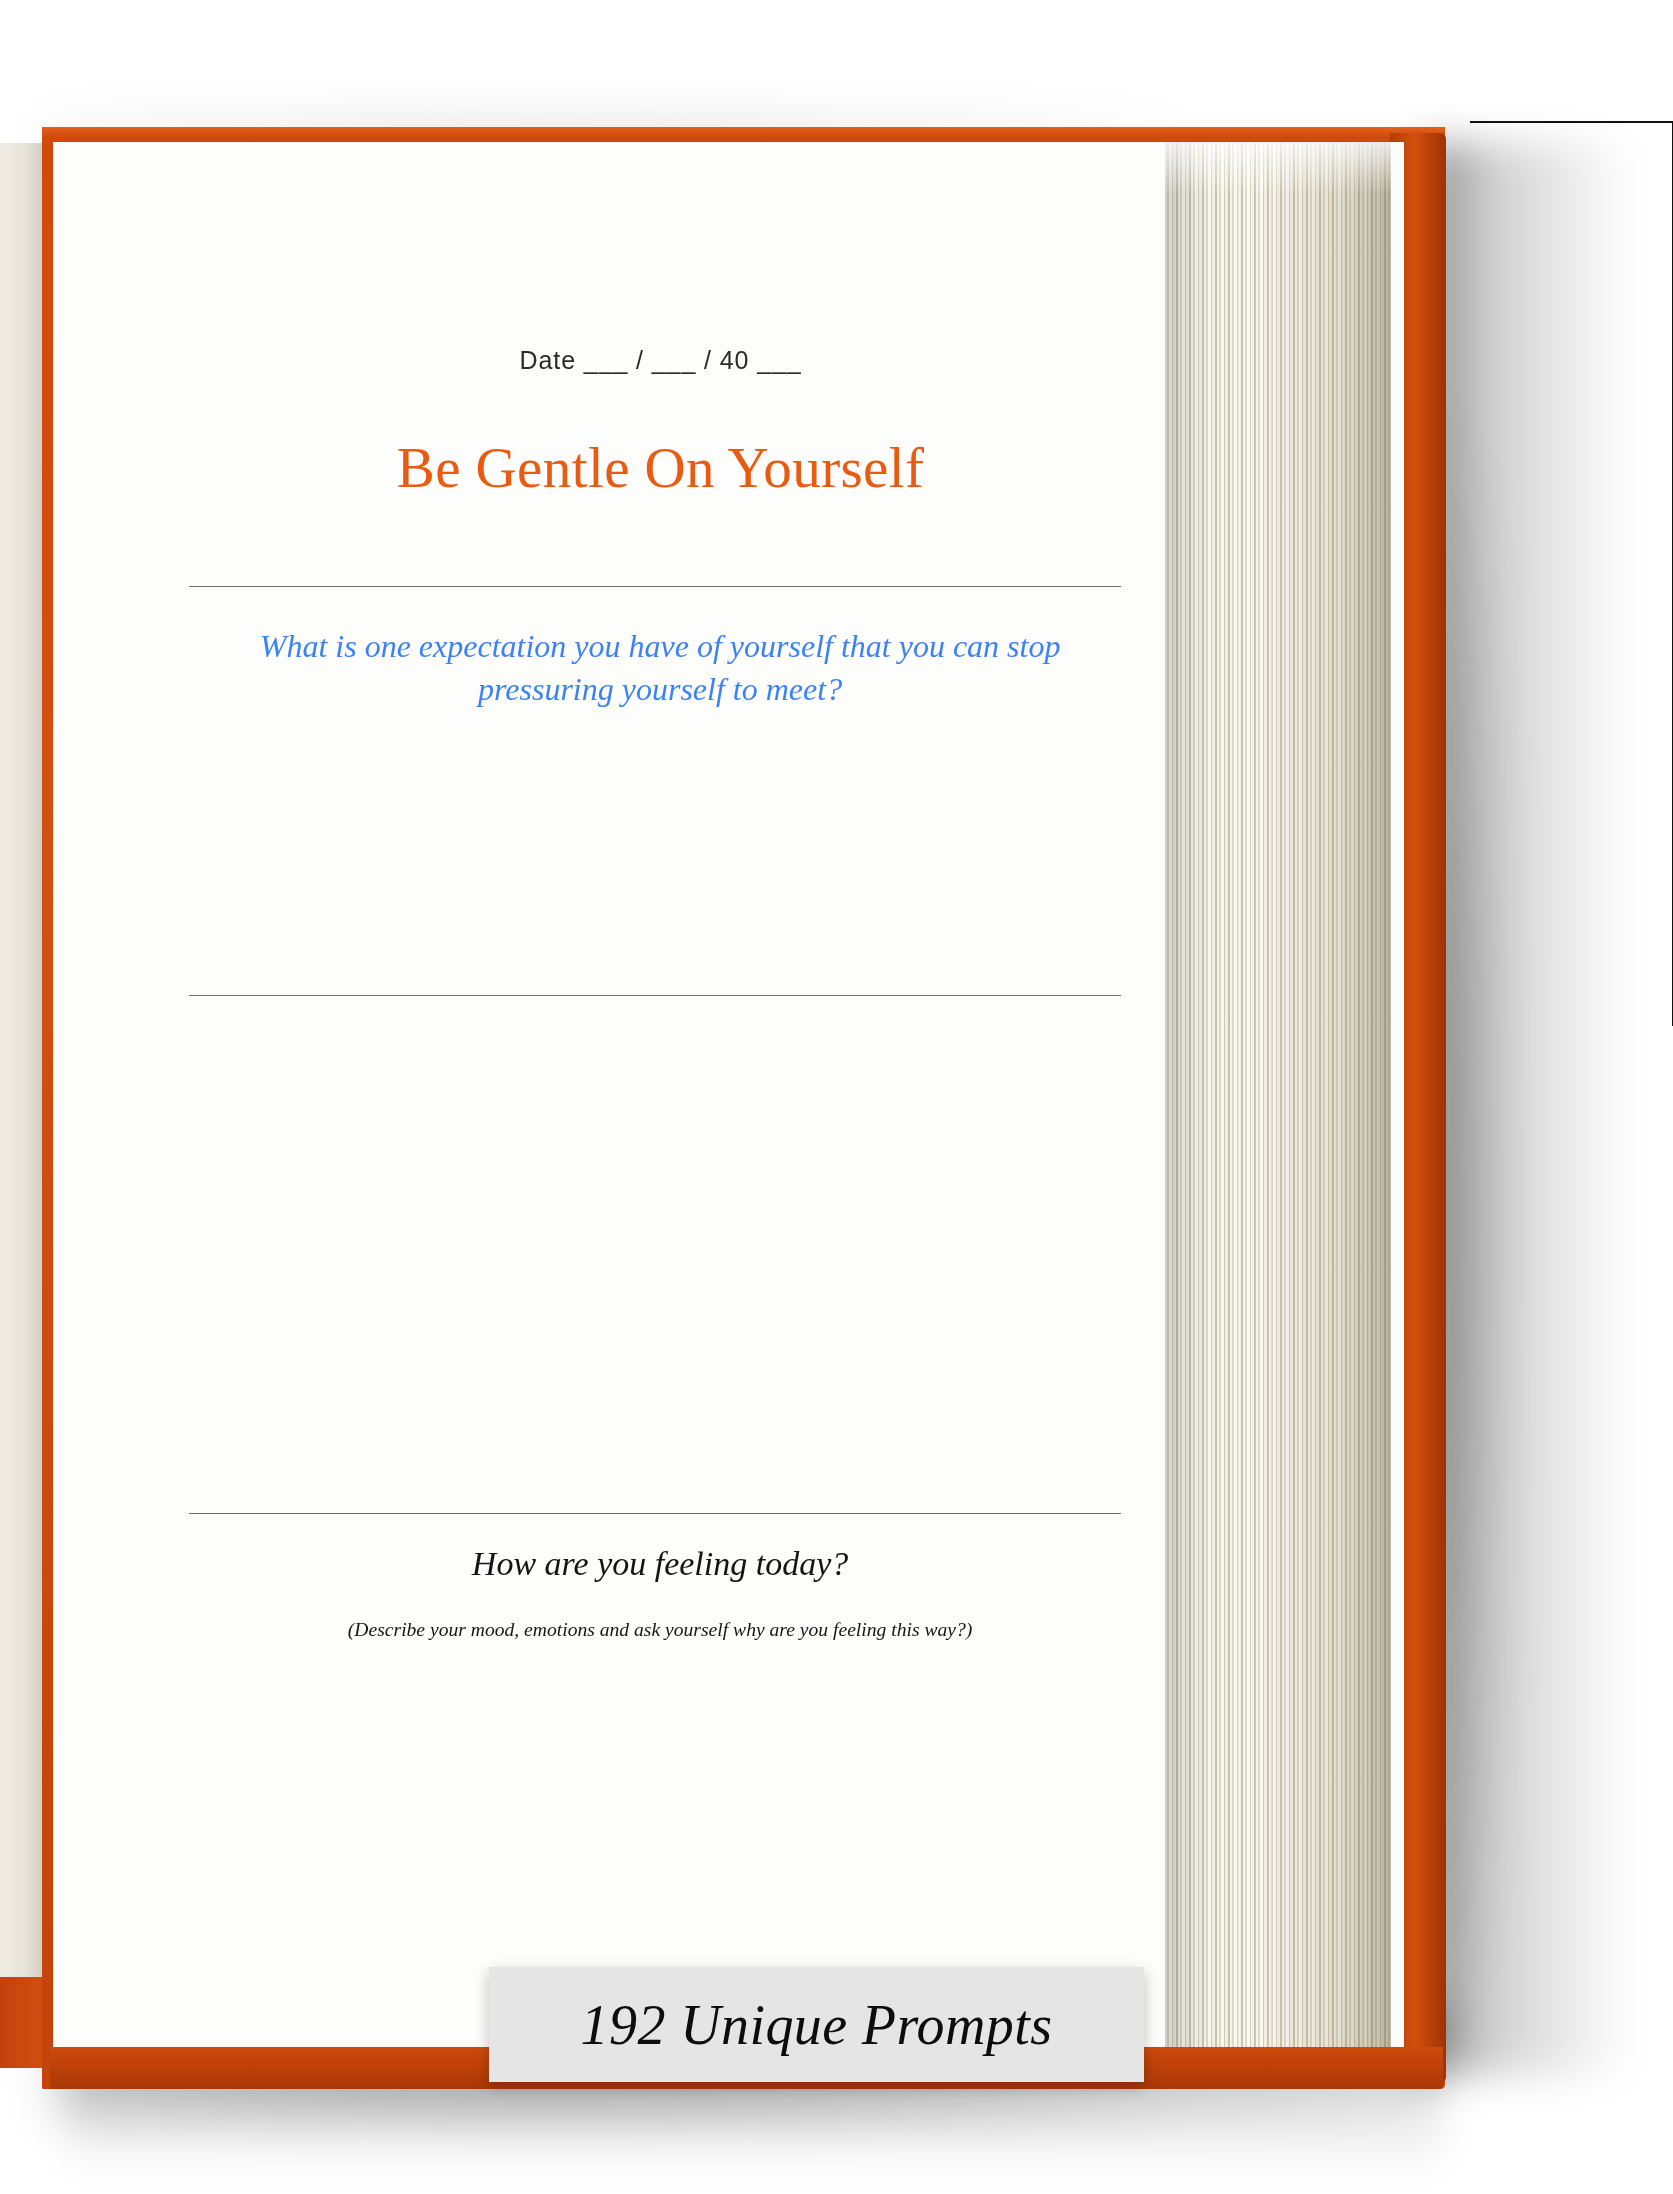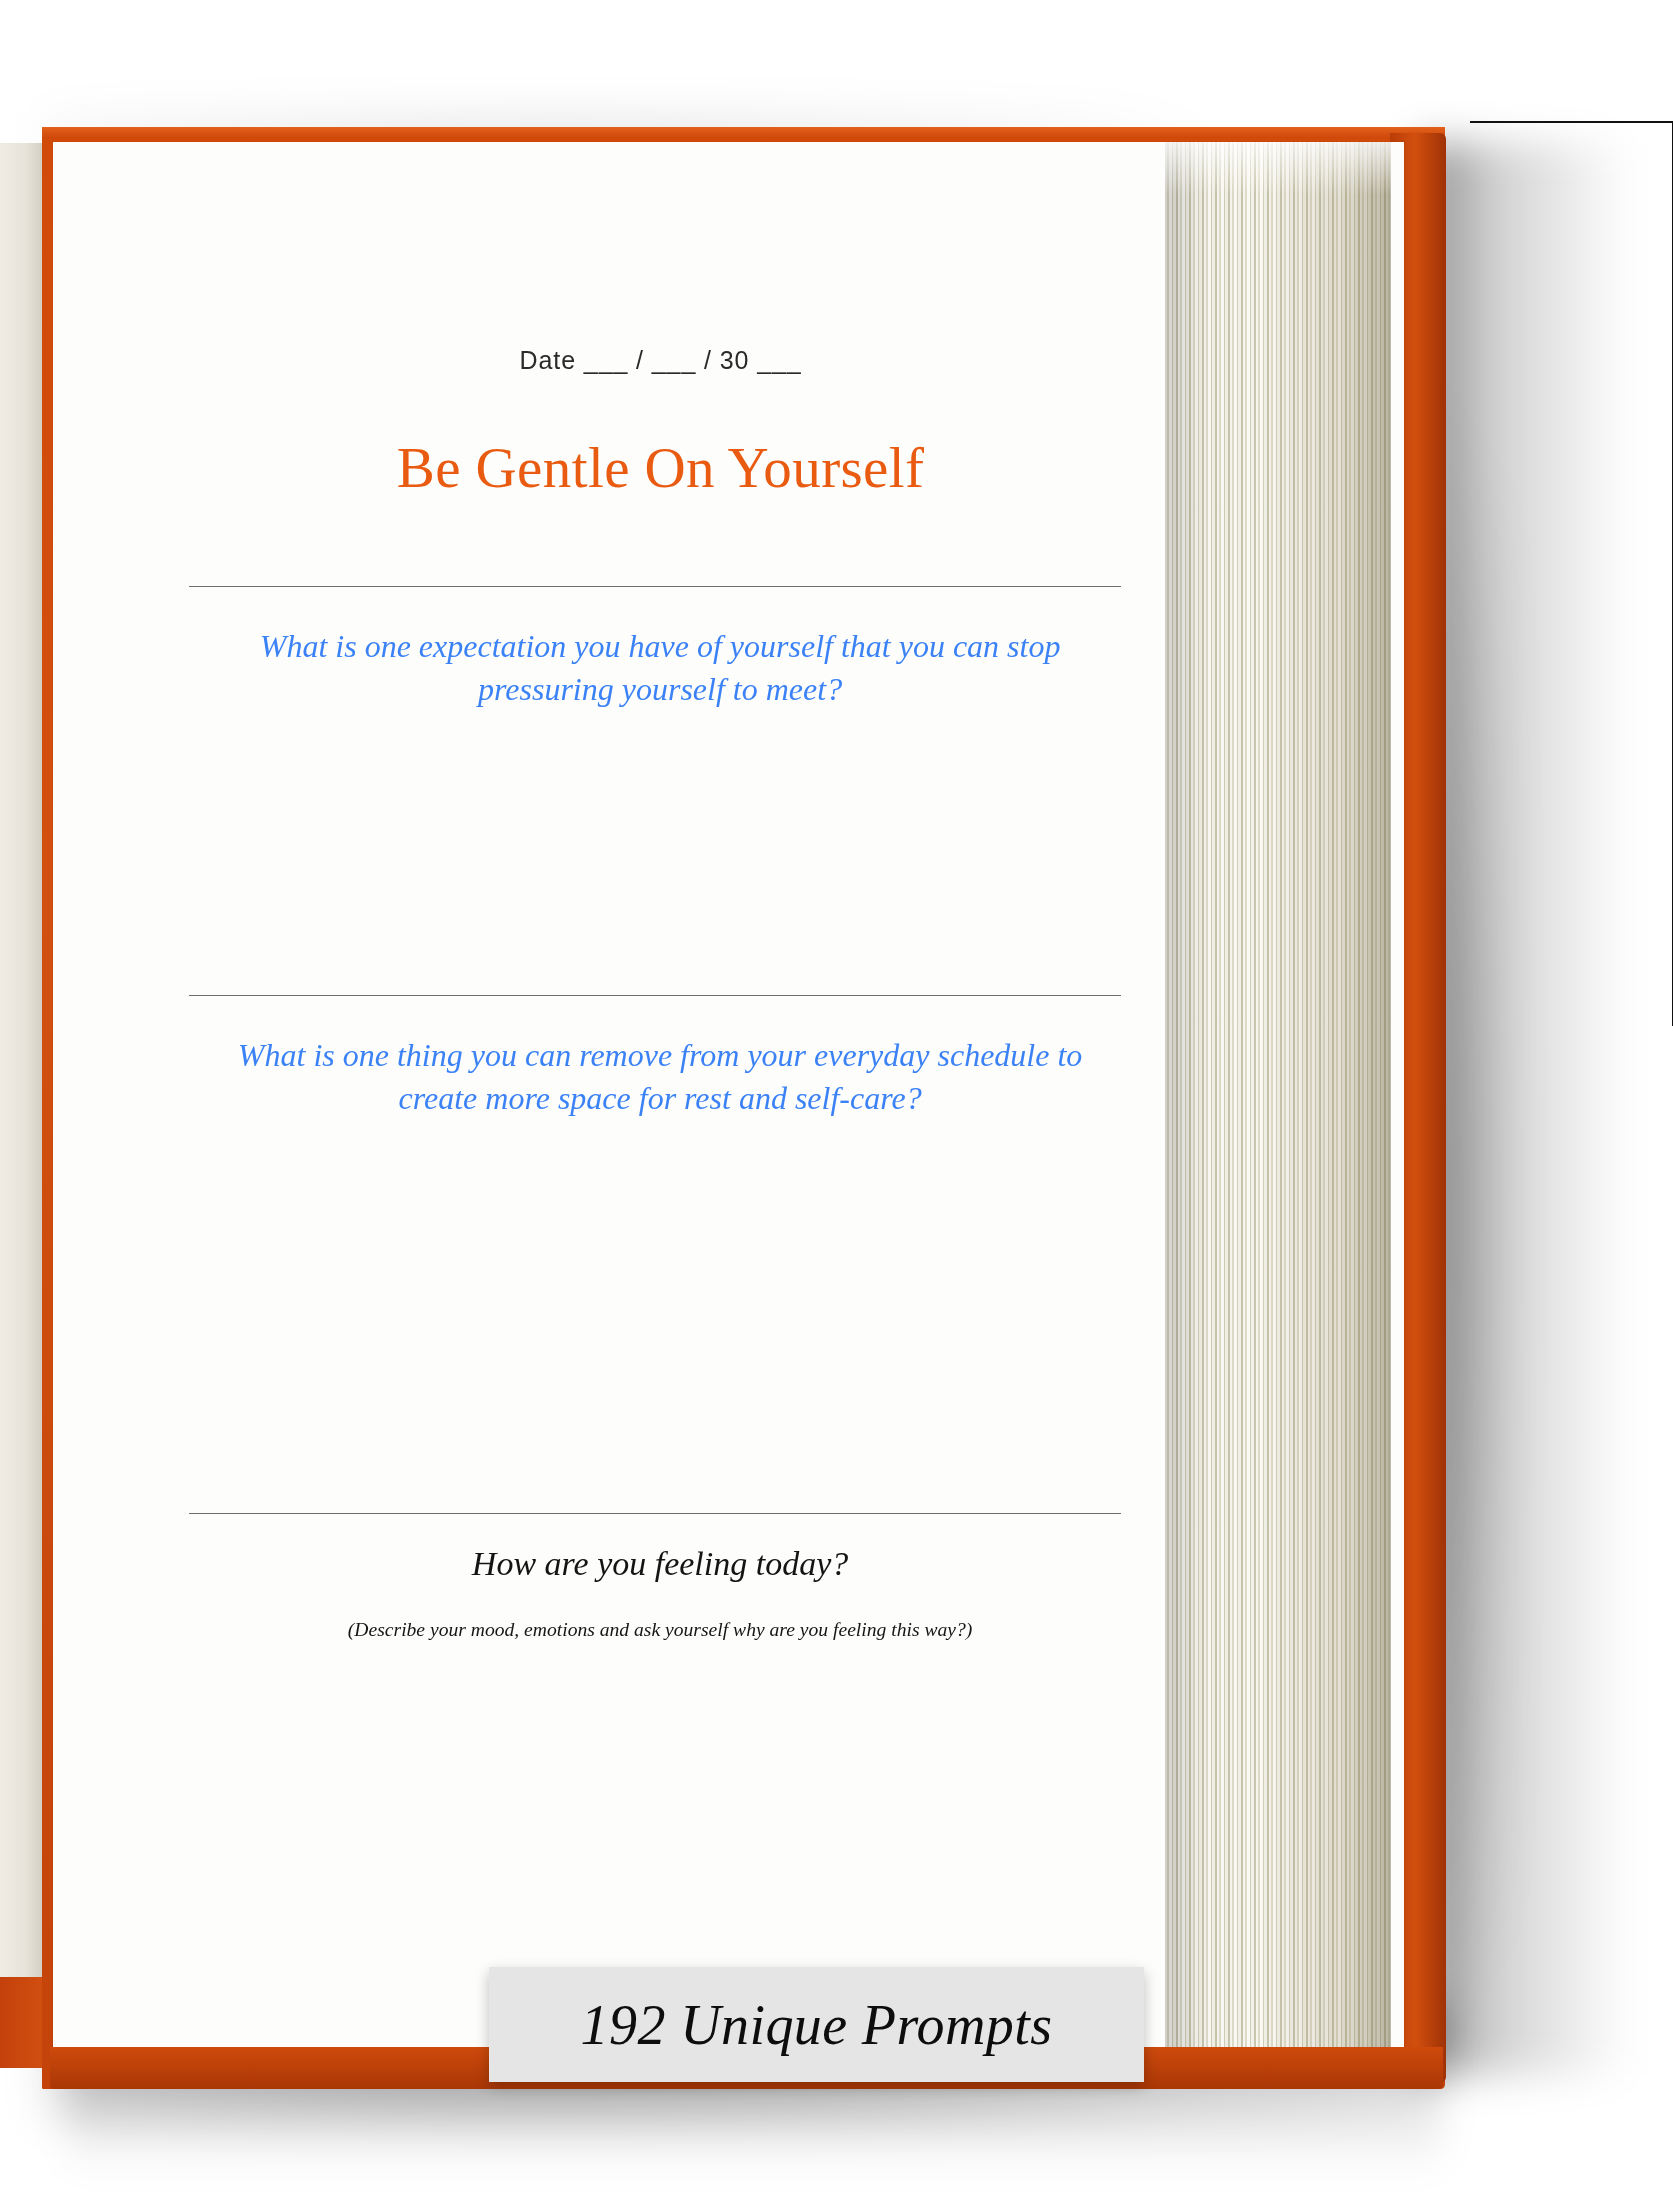--- a/index.html
+++ b/index.html
@@ -330,31 +330,30 @@
 
     <div class="foreedge"></div>
     <div class="foreedge-shade"></div>
     <div class="foreedge-top-taper"></div>
 
     <div class="cover-bottom"></div>
 
     <div class="page">
       <div class="page-inner">
 
-        <div class="date-line">Date ___ / ___ / 30 ___</div>
+        <div class="date-line">Date ___ / ___ / 40 ___</div>
 
         <div class="title">Be Gentle On Yourself</div>
 
         <div class="rule r1"></div>
 
         <div class="prompt p1">What is one expectation you have of yourself that you can stop pressuring yourself to meet?</div>
 
         <div class="rule r2"></div>
 
-        <div class="prompt p2">What is one thing you can remove from your everyday schedule to create more space for rest and self-care?</div>
 
         <div class="rule r3"></div>
 
         <div class="feeling-title">How are you feeling today?</div>
 
         <div class="feeling-sub">(Describe your mood, emotions and ask yourself why are you feeling this way?)</div>
 
         <div class="day-label">Day 39</div>
 
       </div>

